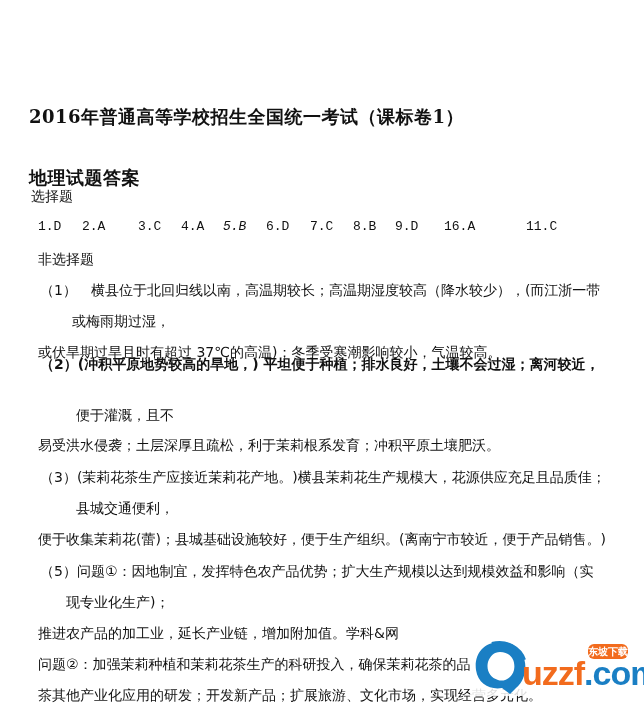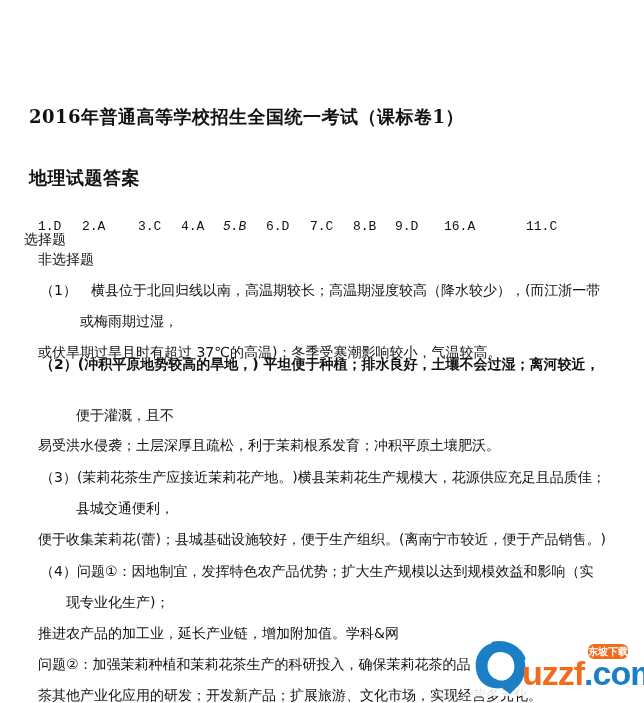--- a/index.html
+++ b/index.html
@@ -13,51 +13,51 @@
     .logo .txt { position:absolute; left:52px; top:16px; font-family:"Liberation Sans", sans-serif; font-weight:bold; font-size:34px; letter-spacing:-1px; line-height:38px; }
     .logo .badge { position:absolute; left:118px; top:6px; background:#f26b1d; color:#fff; font-size:10px; font-weight:bold; padding:1px 0; border-radius:6px; line-height:13px; }
   </style>
 </head>
 <body>
 
 <div>
   <div class="title" style="top:105px;">2016年普通高等学校招生全国统一考试（课标卷1）</div>
   <div class="title" style="top:166px;">地理试题答案</div>
 
-  <div class="line" style="top:187px; left:24px;margin-top:43px;">选择题</div>
+  <div class="line" style="top:187px; left:31px;">选择题</div>
 
   <div class="answers">
     <span style="left:0px;">1.D</span>
     <span style="left:44px;">2.A</span>
     <span style="left:100px;">3.C</span>
     <span style="left:143px;text-align:center;">4.A</span>
     <span style="left:185px;font-style:italic;">5.B</span>
     <span style="left:228px;">6.D</span>
     <span style="left:272px;">7.C</span>
     <span style="left:315px;">8.B</span>
     <span style="left:357px;text-align:center;">9.D</span>
     <span style="left:406px;">16.A</span>
     <span style="left:480px;margin-left:8px;">11.C</span>
   </div>
 
   <div class="line" style="top:250px; left:38px;">非选择题</div>
 
   <div class="line" style="top:281px; left:40px;">（1）　横县位于北回归线以南，高温期较长；高温期湿度较高（降水较少），(而江浙一带</div>
-  <div class="line" style="top:312px; left:80px;text-align:center;">或梅雨期过湿，</div>
+  <div class="line" style="top:312px; left:72px;text-align:center;">或梅雨期过湿，</div>
   <div class="line" style="top:343px; left:38px;">或伏旱期过旱且时有超过 37℃的高温)；冬季受寒潮影响较小，气温较高。</div>
 
   <div class="line" style="top:355px; left:40px;font-weight:bold;">（2）(冲积平原地势较高的旱地，) 平坦便于种植；排水良好，土壤不会过湿；离河较近，</div>
   <div class="line" style="top:406px; left:76px;">便于灌溉，且不</div>
   <div class="line" style="top:436px; left:38px;">易受洪水侵袭；土层深厚且疏松，利于茉莉根系发育；冲积平原土壤肥沃。</div>
 
   <div class="line" style="top:468px; left:40px;">（3）(茉莉花茶生产应接近茉莉花产地。)横县茉莉花生产规模大，花源供应充足且品质佳；</div>
   <div class="line" style="top:499px; left:76px;">县城交通便利，</div>
   <div class="line" style="top:530px; left:38px;">便于收集茉莉花(蕾)；县城基础设施较好，便于生产组织。(离南宁市较近，便于产品销售。)</div>
 
-  <div class="line" style="top:562px; left:40px;">（4）问题①：因地制宜，发挥特色农产品优势；扩大生产规模以达到规模效益和影响（实</div>
+  <div class="line" style="top:562px; left:40px;">（5）问题①：因地制宜，发挥特色农产品优势；扩大生产规模以达到规模效益和影响（实</div>
   <div class="line" style="top:593px; left:66px;">现专业化生产)；</div>
   <div class="line" style="top:624px; left:38px;">推进农产品的加工业，延长产业链，增加附加值。学科&amp;网</div>
   <div class="line" style="top:655px; left:38px;">问题②：加强茉莉种植和茉莉花茶生产的科研投入，确保茉莉花茶的品</div>
   <div class="line" style="top:686px; left:38px;">茶其他产业化应用的研发；开发新产品；扩展旅游、文化市场，实现经营多元化。</div>
 </div>
 
 <div class="logo" style="background:rgba(255,255,255,0.85);">
   <svg class="q" viewBox="0 0 58 56">
     <path d="M30 4 C12 4 4 18 6 32 C8 46 20 52 32 50 L40 56 L46 50 C56 42 58 26 52 16 C46 6 38 4 30 4 Z M30 14 C40 14 46 22 44 32 C42 40 34 44 28 42 C20 40 16 32 18 24 C20 18 24 14 30 14 Z" fill="#1a7fc4"></path>
     <path d="M22 6 C36 2 50 10 54 22" stroke="#1a7fc4" stroke-width="4" fill="none"></path>

